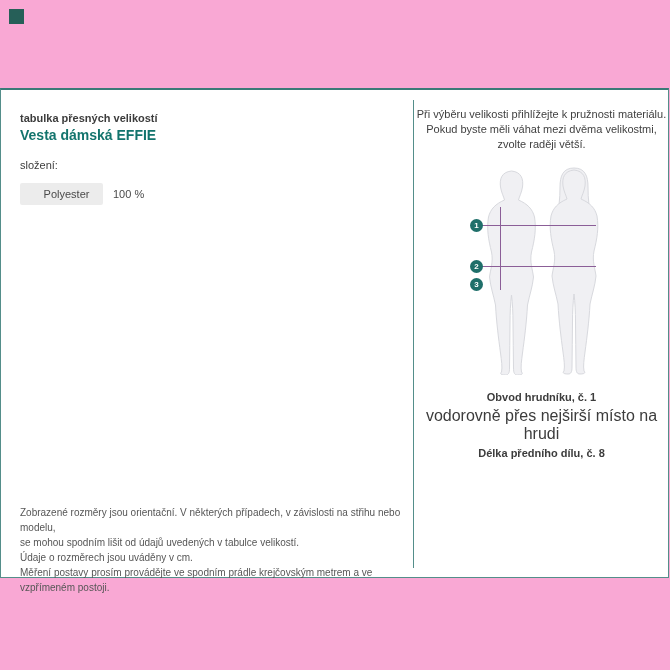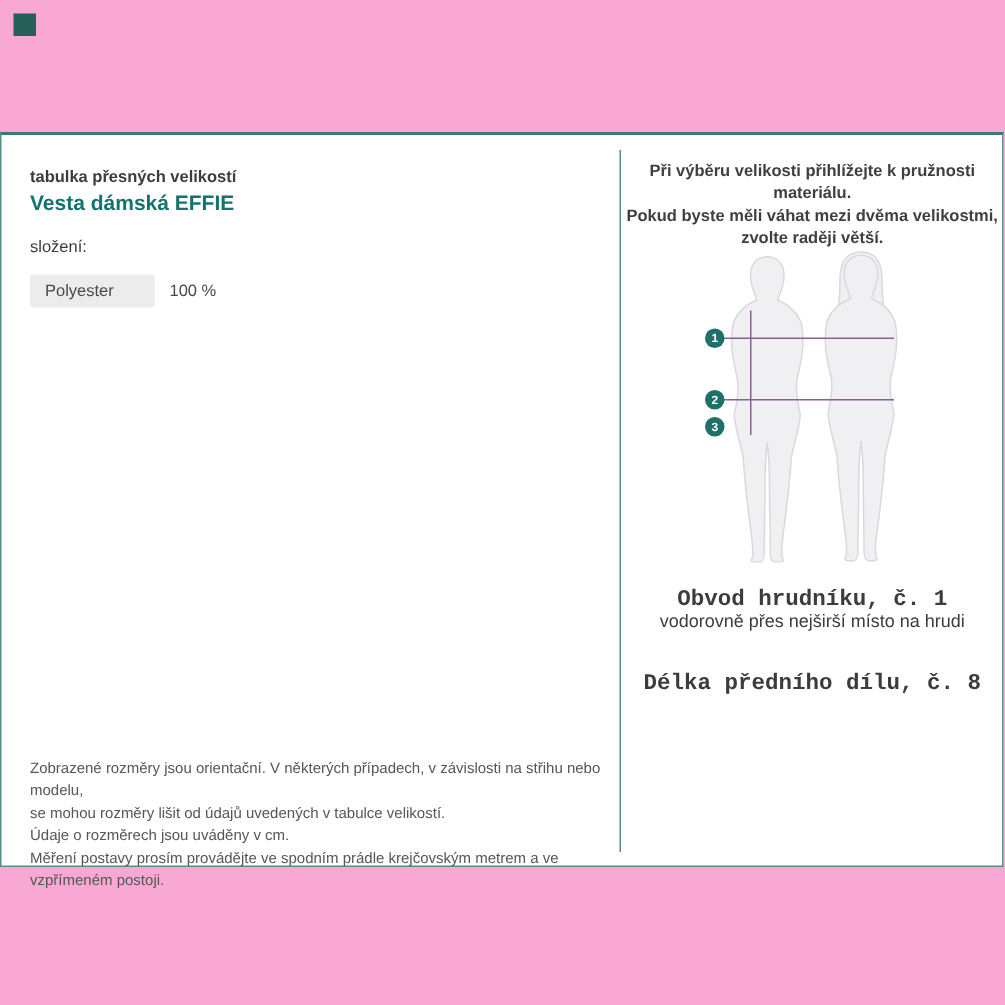--- a/index.html
+++ b/index.html
@@ -40,57 +40,57 @@
   .composition-heading {
     position: absolute; left: 20px; top: 159px;
     font-size: 11px; font-weight: normal; color: var(--text_dark, #3c3c3c);
   }
   .material-chip {
     position: absolute; left: 20px; top: 183px;
     width: 83px; height: 22px;
     background: var(--material_row_bg, #ececec);
     border-radius: 2px;
     font-size: 11px; color: #4a4a4a;
-    line-height: 22px; padding-left: 10px; box-sizing: border-box;
+    line-height: 22px; padding-left: 10px; box-sizing: border-box; text-align: center;
   }
   .material-pct {
     position: absolute; left: 113px; top: 183px;
     height: 22px; line-height: 22px;
     font-size: 11px; color: #4a4a4a;
   }
   .disclaimer {
     position: absolute; left: 20px; top: 505px; width: 390px;
     font-size: 10px; line-height: 15px; color: var(--text_gray, #565656);
   }
   .advice {
     position: absolute; left: 414px; top: 107px; width: 255px;
     text-align: center;
-    font-size: 11px; line-height: 15px; color: #3f3f3f; font-weight: bold;
+    font-size: 11px; line-height: 15px; color: #3f3f3f;
   }
   .figures-svg { position: absolute; left: 440px; top: 160px; }
   .m-line { position: absolute; background: var(--measure_line_purple, #8b5e97); }
   .m-line.h1 { left: 476px; top: 225px; width: 120px; height: 1px; }
   .m-line.h2 { left: 476px; top: 266px; width: 120px; height: 1px; }
   .m-line.v3 { left: 500px; top: 207px; width: 1px; height: 83px; }
   .marker {
     position: absolute; width: 13px; height: 13px;
     border-radius: 50%;
     background: var(--accent_teal, #1f6f6a);
     color: #ffffff; font-size: 8px; font-weight: bold;
     line-height: 13px; text-align: center;
   }
   .marker.m1 { left: 470px; top: 219px; }
   .marker.m2 { left: 470px; top: 260px; }
   .marker.m3 { left: 470px; top: 278px; }
   .measure-label {
     position: absolute; left: 414px; width: 255px;
     text-align: center; color: var(--text_dark, #3c3c3c);
   }
-  .measure-label.bold { font-size: 15px; font-weight: bold; font-family: Liberation Mono, monospace; }
-  .measure-label.plain { font-size: 12px; }
+  .measure-label.bold { font-size: 11px; font-weight: bold; }
+  .measure-label.plain { font-size: 16px; }
   .lbl-chest { top: 391px; }
   .lbl-chest-desc { top: 407px; }
   .lbl-hem { top: 427px; }
   .lbl-front { top: 447px; }
 </style>
 </head>
 <body>
 
 <div class="page">
 
@@ -100,21 +100,21 @@
   <div class="divider"></div>
 
   <div class="eyebrow">tabulka přesných velikostí</div>
   <div class="page-title">Vesta dámská EFFIE</div>
   <div class="composition-heading">složení:</div>
   <div class="material-chip">Polyester</div>
   <div class="material-pct">100 %</div>
 
   <div class="disclaimer">
     <div>Zobrazené rozměry jsou orientační. V některých případech, v závislosti na střihu nebo modelu,</div>
-    <div>se mohou rozměry lišit od údajů uvedených v tabulce velikostí.</div>
+    <div>se mohou spodním lišit od údajů uvedených v tabulce velikostí.</div>
     <div>Údaje o rozměrech jsou uváděny v cm.</div>
     <div>Měření postavy prosím provádějte ve spodním prádle krejčovským metrem a ve vzpřímeném postoji.</div>
   </div>
 
   <div class="advice">
     <div>Při výběru velikosti přihlížejte k pružnosti materiálu.</div>
     <div>Pokud byste měli váhat mezi dvěma velikostmi,</div>
     <div>zvolte raději větší.</div>
   </div>
 

